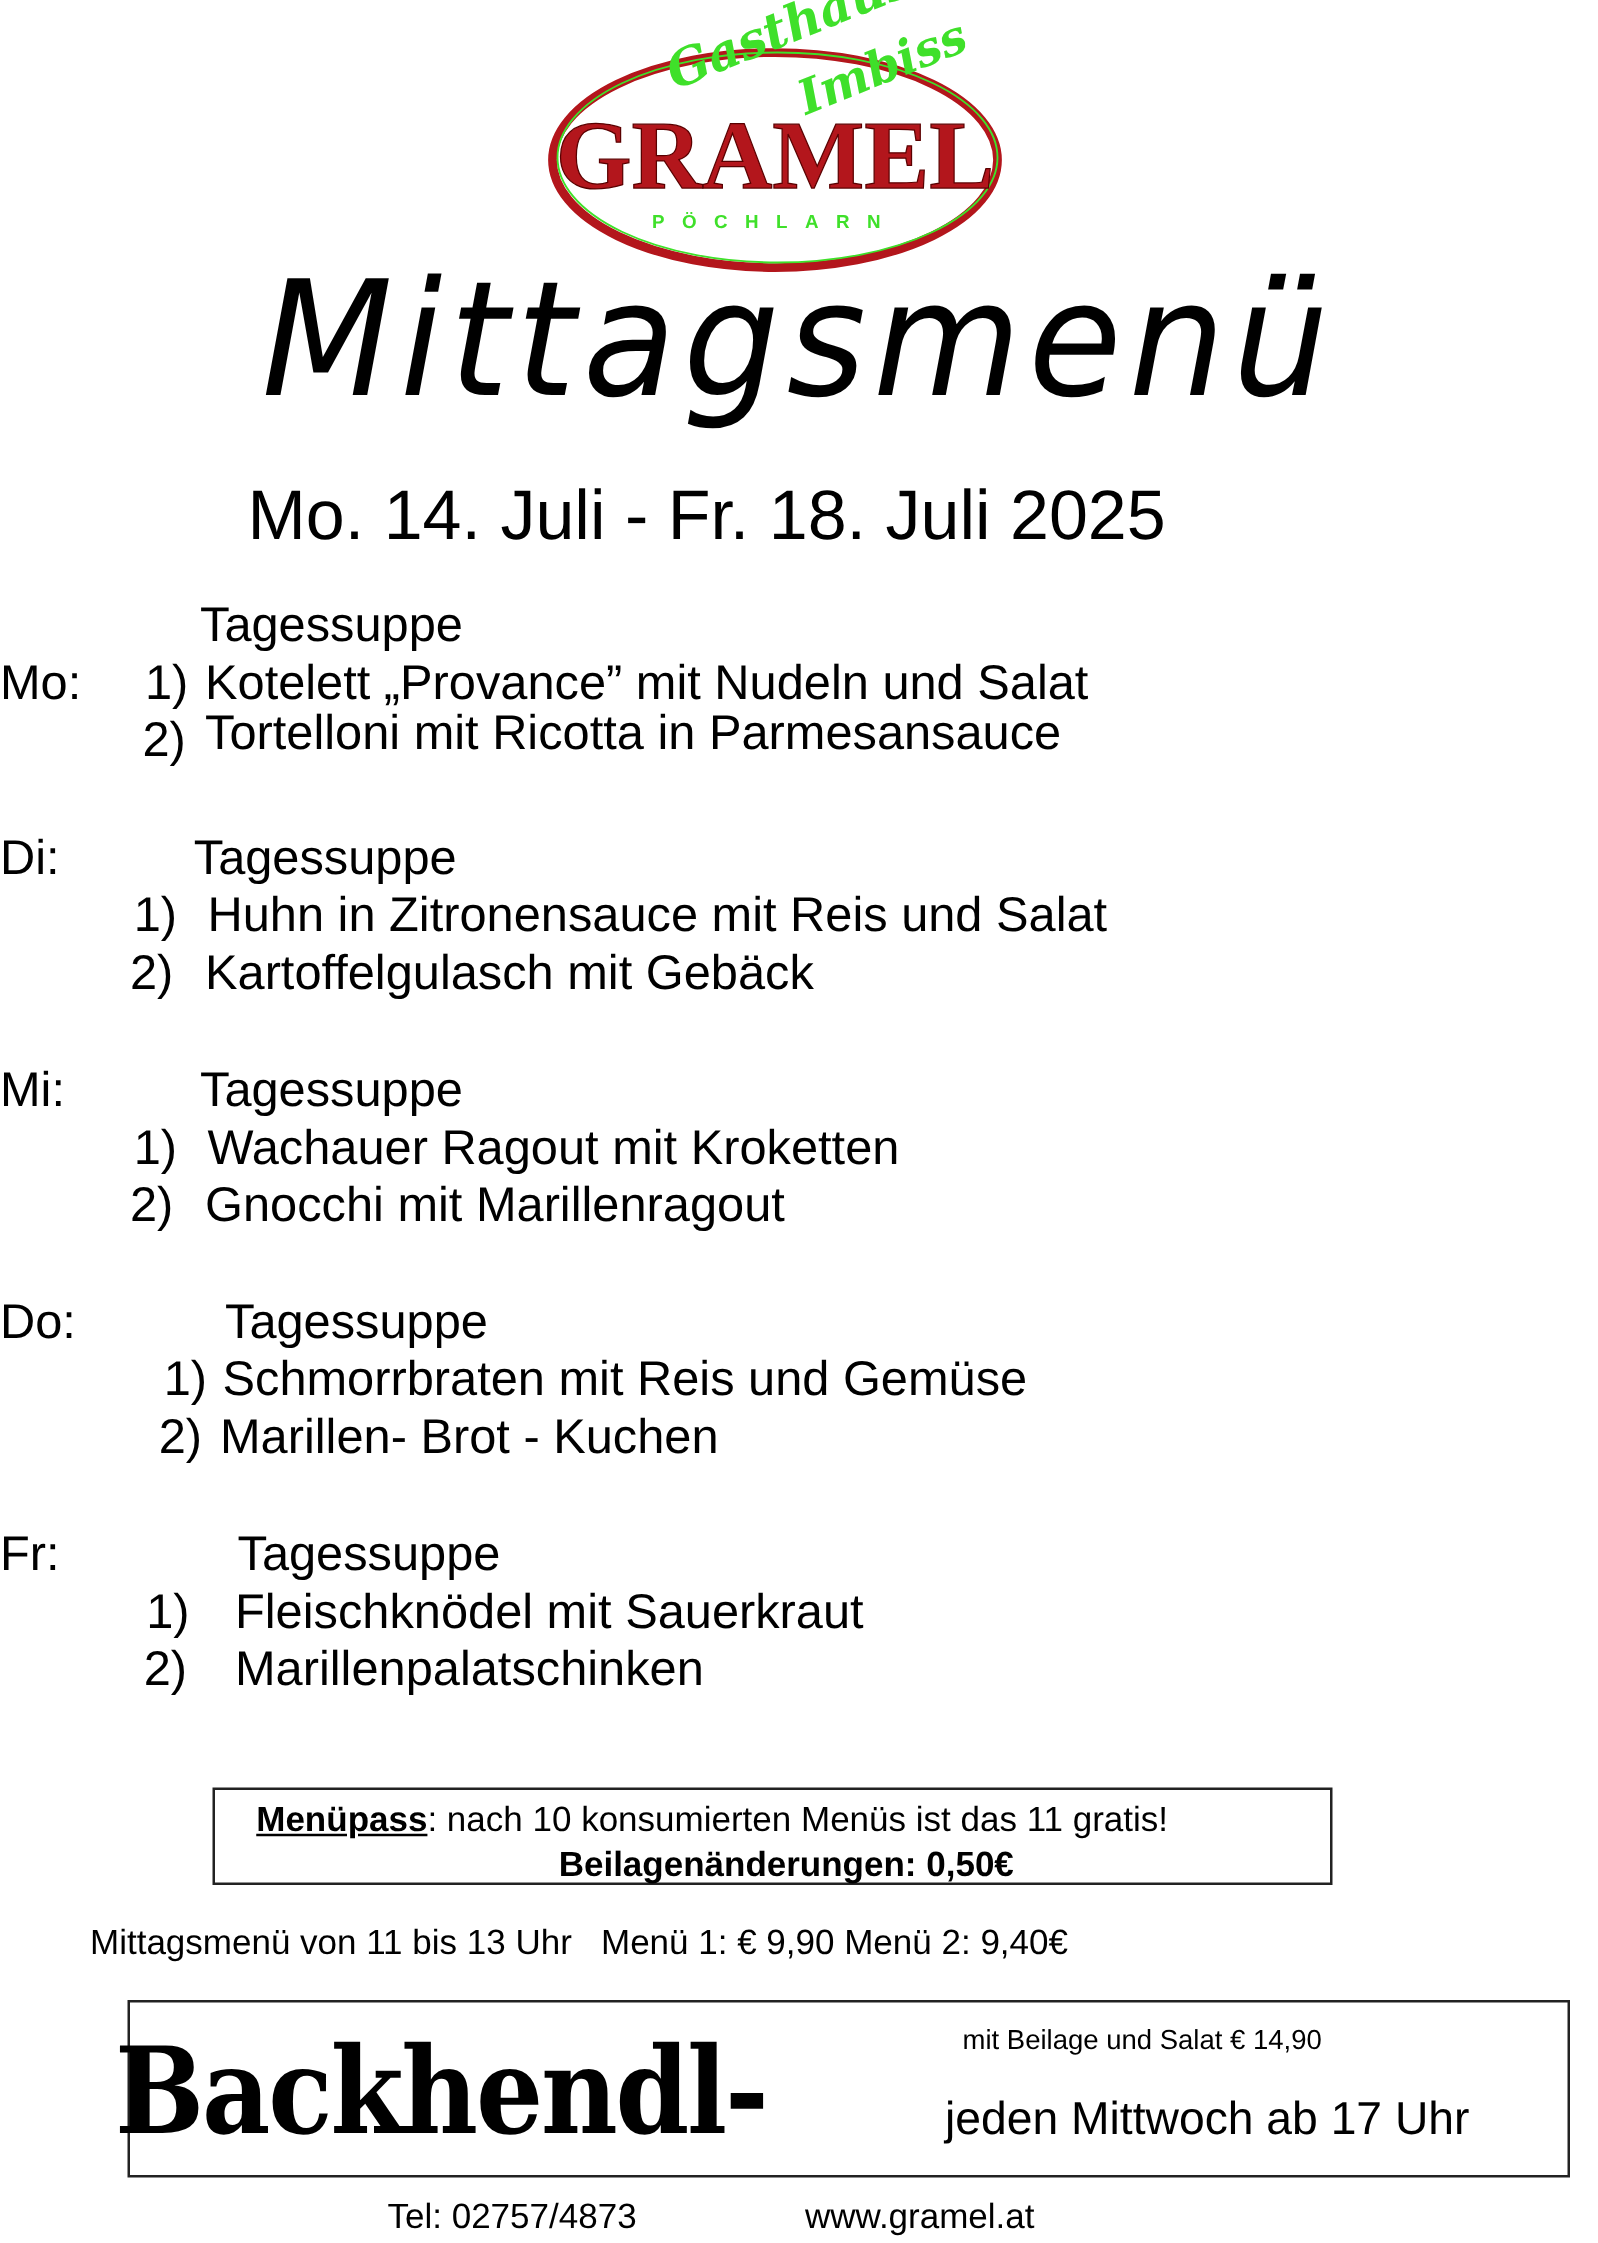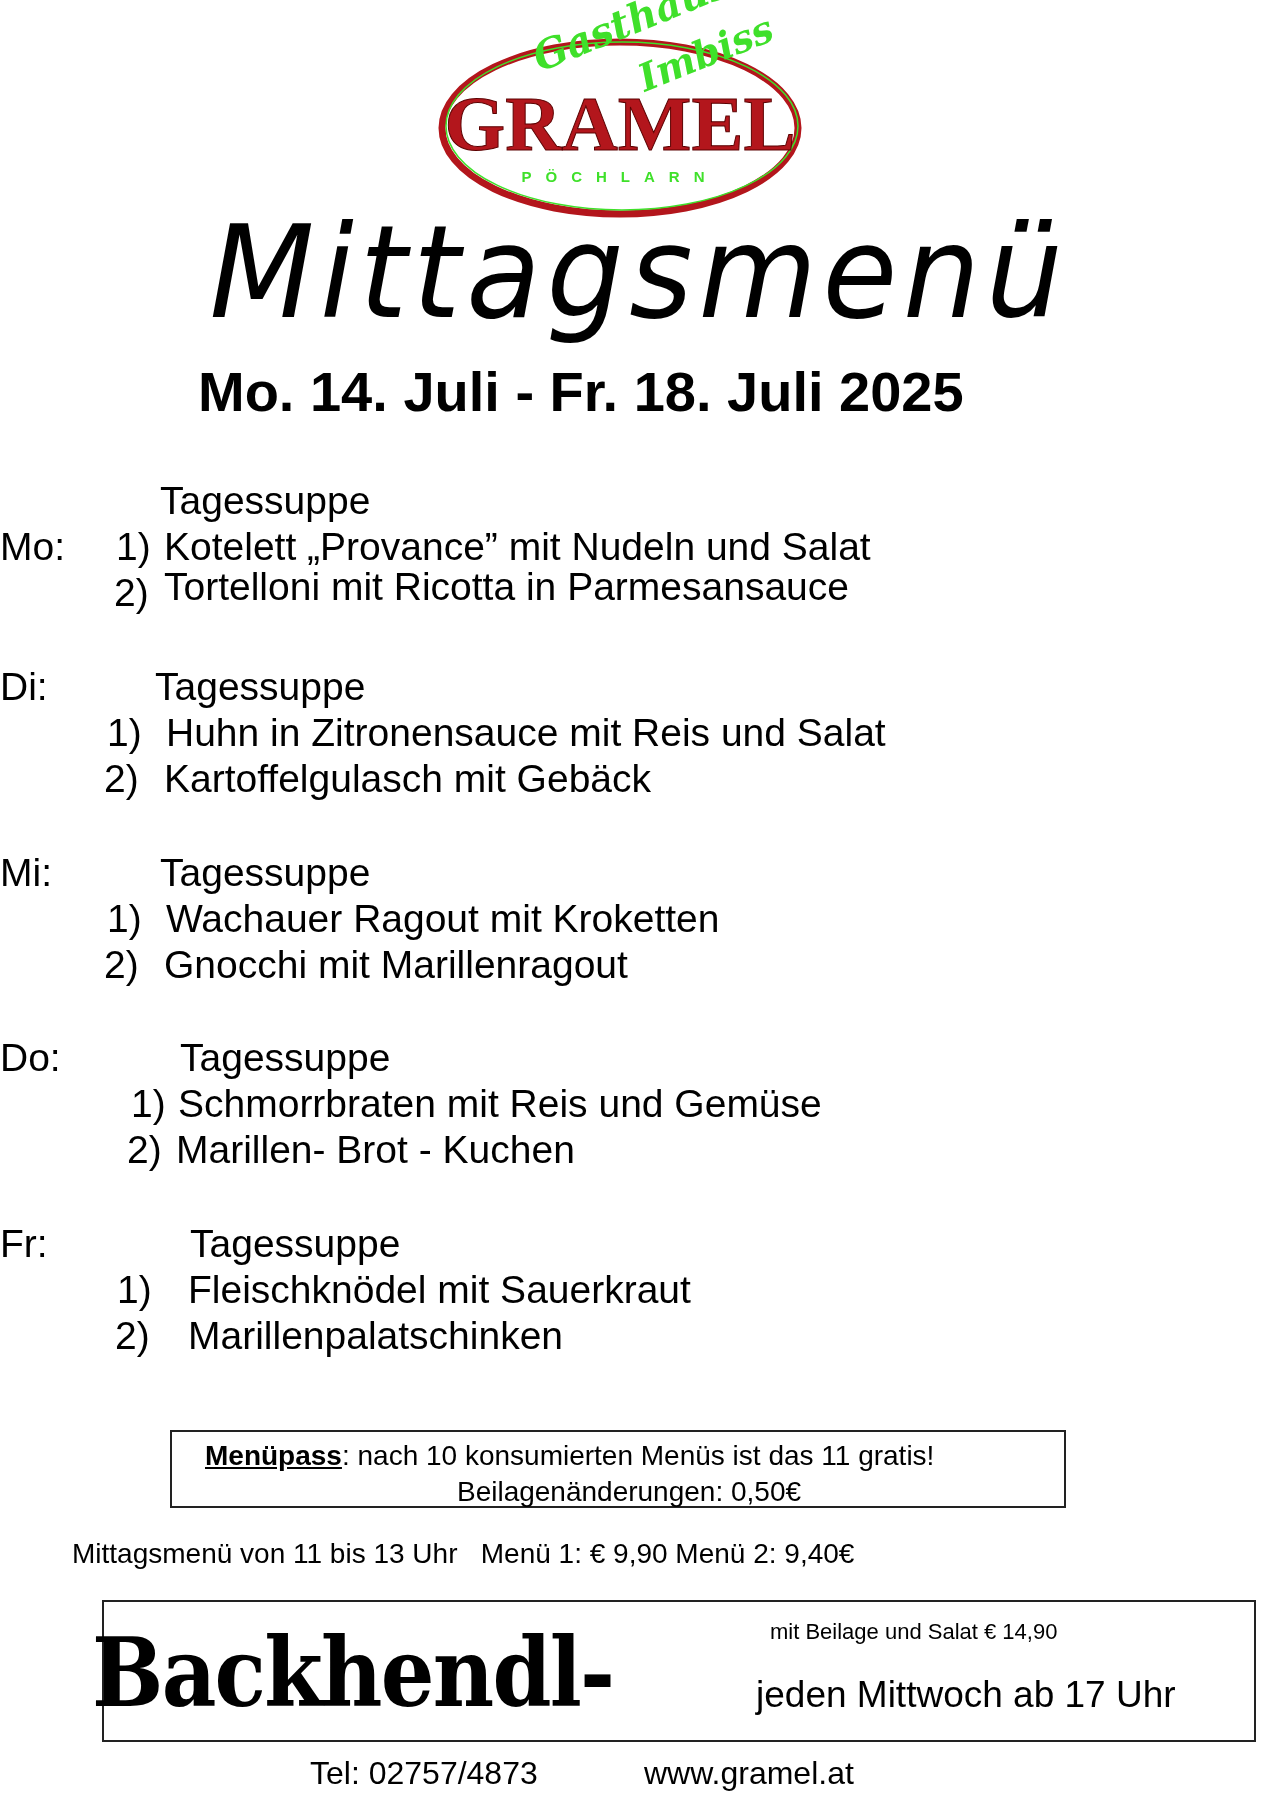--- a/index.html
+++ b/index.html
@@ -9,45 +9,45 @@
 
   
   .logo { position: absolute; left: 430px; top: 0; width: 380px; height: 220px; }
   .logo svg { width: 100%; height: 100%; }
 
   
   .title { left: 0; width: 1278px; top: 198px; text-align: center;
            font-family: "DejaVu Sans", sans-serif; font-weight: 300;
            font-size: 128px; letter-spacing: 6px; line-height: 150px;
            transform: scaleX(0.95); font-style: italic; }
-  .date { left: 198px; top: 360px; font-size: 56px; line-height: 64px; font-weight: bold; }
+  .date { left: 198px; top: 380px; font-size: 56px; line-height: 64px; }
 
   
   .line { font-size: 39px; line-height: 46px; position: absolute; white-space: nowrap; }
   .day { left: 0; }
 
   
   .pass-box { position: absolute; left: 170px; top: 1430px; width: 896px; height: 78px;
               border: 2px solid #222; box-sizing: border-box; }
   .pass-line1 { position: absolute; left: 205px; top: 1440px; font-size: 28px; line-height: 32px; white-space: nowrap; }
   .pass-line1 b { text-decoration: underline; font-weight: bold; }
   .pass-line2 { position: absolute; left: 0; width: 1278px; text-align: center; top: 1476px; font-size: 28px; line-height: 32px; }
-  .pass-line2 span { position: relative; left: -10px; }
+  .pass-line2 span { position: relative; left: -10px; font-weight: bold; }
 
   .hours { left: 72px; top: 1532px; font-size: 28px; line-height: 44px; }
 
   .backhendl-box { position: absolute; left: 102px; top: 1600px; width: 1154px; height: 142px;
                    border: 2px solid #222; box-sizing: border-box; }
   .backhendl { left: 92px; top: 1618px; font-family: "DejaVu Serif", serif; font-weight: bold;
                font-size: 96px; line-height: 110px; transform: scaleX(0.88); transform-origin: left center;
                letter-spacing: -2px; }
   .bh-price { left: 770px; top: 1617px; font-size: 22px; line-height: 30px; }
   .bh-when { left: 756px; top: 1673px; font-size: 37px; line-height: 44px; }
 
-  .contact { top: 1752px; font-size: 32px; line-height: 42px; }
+  .contact { top: 1752px; font-size: 28px; line-height: 42px; }
 </style>
 </head>
 <body>
 
 <div class="logo">
   <svg viewBox="0 0 380 220" xmlns="http://www.w3.org/2000/svg">
     <defs>
       <linearGradient id="ring" x1="0" y1="0" x2="1" y2="1">
         <stop offset="0" stop-color="#3fe02a"></stop>
         <stop offset="0.35" stop-color="#b3161c"></stop>

